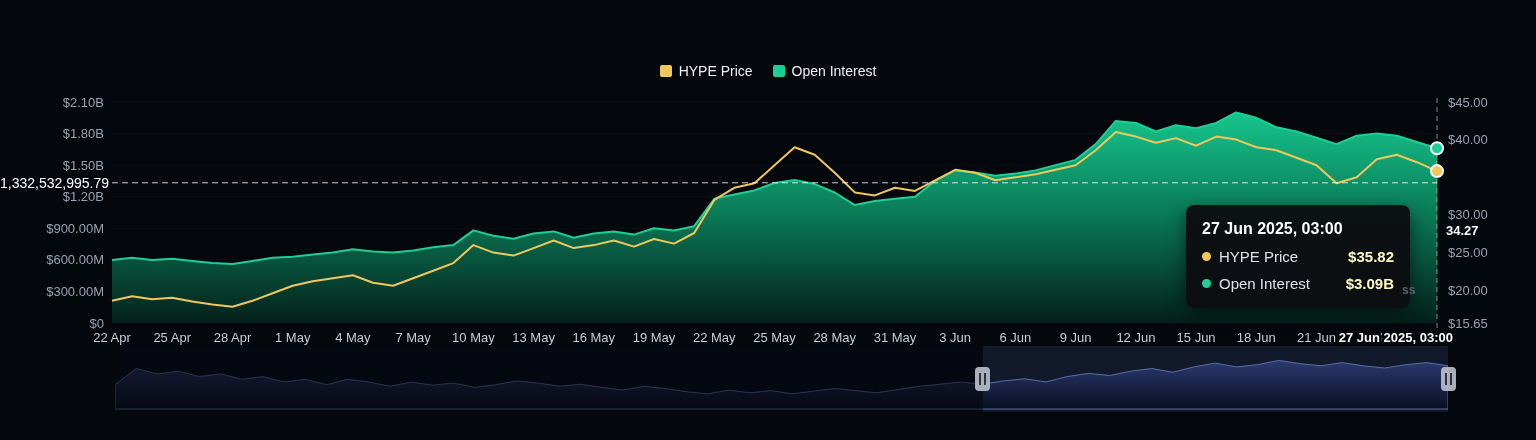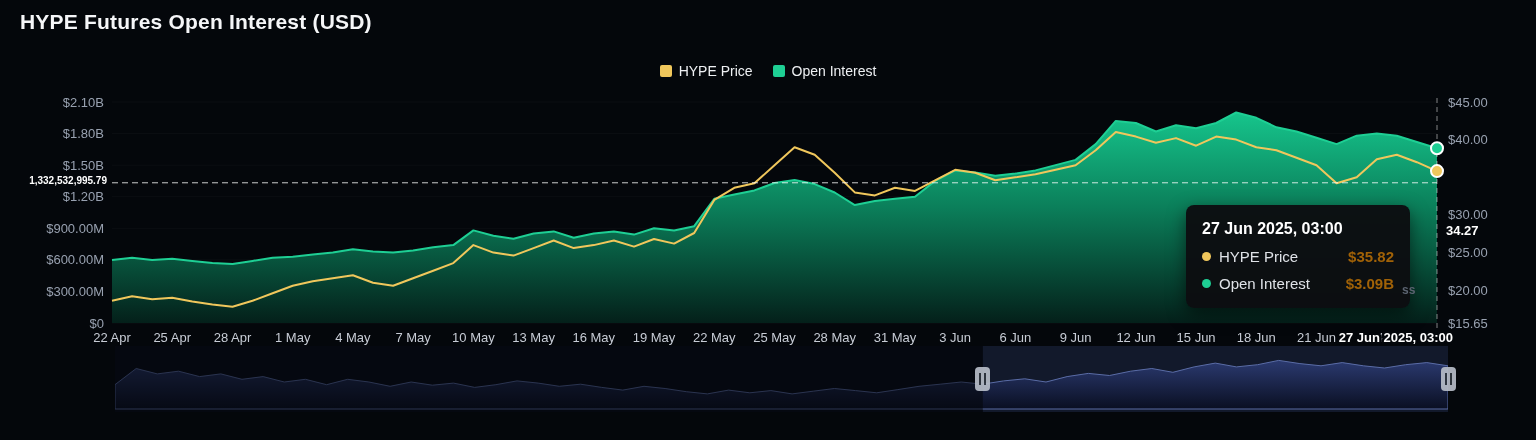--- a/index.html
+++ b/index.html
@@ -7,39 +7,38 @@
   body{font-family:"Liberation Sans",sans-serif;position:relative;color:#e8eaee}
   .page{position:absolute;inset:0}
   .title{position:absolute;left:20px;top:10px;font-size:21px;font-weight:700;color:#f5f6f8;letter-spacing:.2px}
   .legend{position:absolute;top:63px;left:0;width:100%;display:flex;justify-content:center;gap:20px}
   .legend-item{display:flex;align-items:center;gap:7px;font-size:14px;color:#eef0f3;cursor:pointer}
   .swatch{width:12px;height:12px;border-radius:2px;display:inline-block}
   #chart-svg{position:absolute;left:0;top:0}
   .ytick{fill:#98a1b0;font-size:13px}
   .xtick{fill:#c7ccd5;font-size:13px}
   .xtick-last{fill:#ffffff;font-weight:700;paint-order:stroke;stroke:#04070b;stroke-width:5px}
-  .crosshair-label-left{position:absolute;left:0;width:107px;text-align:right;font-size:10px;font-weight:700;color:#fff;z-index:3}
+  .crosshair-label-left{position:absolute;left:0;width:107px;text-align:right;font-size:14px;font-weight:400;color:#fff;z-index:3}
   .crosshair-label-right{position:absolute;left:1446px;font-size:13px;font-weight:700;color:#fff;z-index:3}
   .watermark{position:absolute;left:1402px;top:283px;font-size:12px;font-weight:700;color:#5b6370;z-index:6}
   .tooltip{position:absolute;left:1186px;top:205px;width:224px;background:rgba(12,13,17,.97);border-radius:8px;padding:15px 16px 16px;box-shadow:0 6px 18px rgba(0,0,0,.55);z-index:5}
   .tt-date{font-size:16px;font-weight:700;color:#fff;margin-bottom:6px}
   .tt-row{display:flex;align-items:center;gap:8px;margin-top:10px;font-size:15px}
   .dot{width:9px;height:9px;border-radius:50%;display:inline-block;flex:0 0 auto}
   .tt-label{color:#dfe2e7;flex:1}
-  .tt-val{color:#a16207;font-weight:700}
+  .tt-val{color:#fef9c3;font-weight:700}
   #nav-svg{position:absolute;left:115px;top:346px}
   .nav-handle{position:absolute;top:367px;width:15px;height:24px;background:#b7bdc8;border-radius:4px;display:flex;align-items:center;justify-content:center;gap:3px;z-index:4;cursor:ew-resize;opacity:.92}
   .nav-handle i{display:block;width:2px;height:12px;background:#30363f}
 </style>
 </head>
 <body>
 
 <div class="page">
 
-  <h1 class="title">HYPE Futures Open Interest (USD)</h1>
 
   <div class="legend">
     <div class="legend-item">
       <span class="swatch" id="sw0" style="background: rgb(240, 199, 92);"></span>
       <span>HYPE Price</span>
     </div>
     <div class="legend-item">
       <span class="swatch" id="sw1" style="background: rgb(30, 207, 148);"></span>
       <span>Open Interest</span>
     </div>

